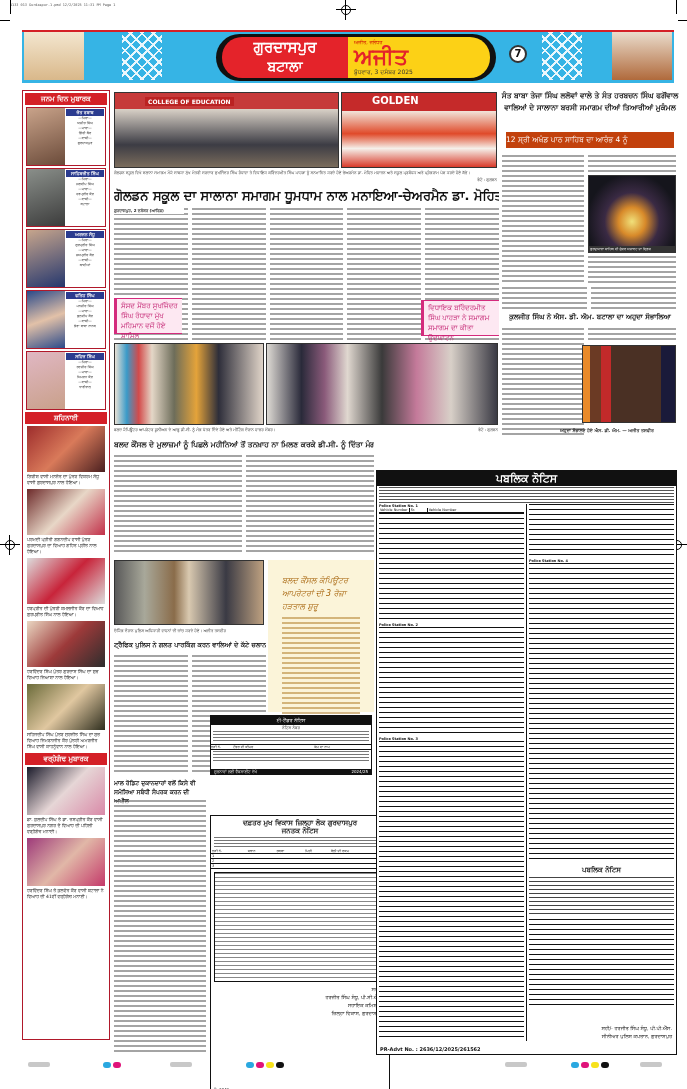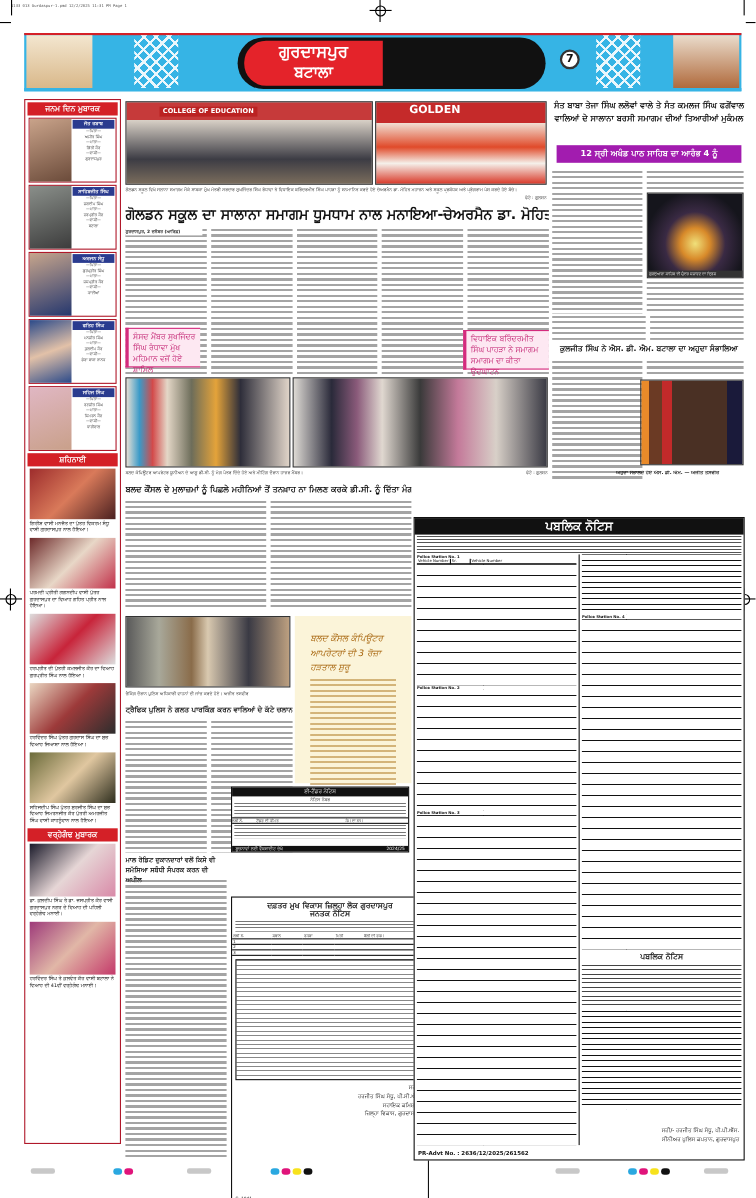--- a/index.html
+++ b/index.html
@@ -35,21 +35,21 @@
 .wphoto{margin:2px 4px;height:46px;background:linear-gradient(135deg,#9d2c2c,#d97a5a,#4a2020)}
 .wcap{font-size:4.5px;margin:1px 4px 3px;line-height:6px;color:#111}
 
 .photo{position:absolute;border:0.5px solid #333}
 .headline{position:absolute;font-weight:bold;color:#111;white-space:nowrap;overflow:hidden}
 .cols{position:absolute;display:flex;gap:4px}
 .txtcol{flex:1;background:repeating-linear-gradient(180deg,#5a5a5a 0 2px,#fff 2px 5px);opacity:.55}
 .caption{position:absolute;font-size:4px;color:#222;line-height:6px;overflow:hidden}
 .pinkbox{position:absolute;border-left:3px solid #d42b7d;border-top:1px solid #d42b7d;border-bottom:1px solid #d42b7d;background:#fde8f2;color:#c0186b;font-size:7px;padding:2px 4px;line-height:10px}
 .yellowbox{position:absolute;background:#fbf4d9;padding:14px;color:#9a5f00;font-style:italic}
-.redbanner{position:absolute;background:#a21caf;color:#fff;font-weight:bold;text-align:center}
+.redbanner{position:absolute;background:#c2410c;color:#fff;font-weight:normal;text-align:left}
 .blackbanner{position:absolute;background:#111;color:#fff;font-weight:bold;text-align:center}
 .notice{position:absolute;border:1px solid #111;background:#fff}
 .tbl{width:100%;border-collapse:collapse;font-size:3.5px}
 .tbl td{border-bottom:0.5px solid #111;height:4.6px;padding:0 1px;white-space:nowrap;overflow:hidden}
 .tbl td.sr{width:14px;border-right:0.5px solid #111}
 .tbl td.gap{width:18px;border-left:0.5px solid #111;border-right:0.5px solid #111}
 .cmyk{position:absolute;display:flex;gap:2px}
 .cmyk i{width:8px;height:6px;border-radius:3px;display:block}
 .greybar{position:absolute;height:5px;background:#c8c8c8;border-radius:2px}
 </style>
@@ -77,20 +77,25 @@
 <div class="mast">
   <div class="bldg" style="left:2px"></div>
   <div class="pattern" style="left:100px"></div>
   <div class="pattern" style="left:520px"></div>
   <div class="bldg r" style="right:2px"></div>
   <div class="oval">
     <div class="redpart">
       <div class="l1">ਗੁਰਦਾਸਪੁਰ</div>
       <div class="l2">ਬਟਾਲਾ</div>
     </div>
+    <div class="ypart">
+      <div class="tiny">ਅਜੀਤ, ਜਲੰਧਰ</div>
+      <div class="brand">ਅਜੀਤ</div>
+      <div class="date">ਬੁੱਧਵਾਰ, 3 ਦਸੰਬਰ 2025</div>
+    </div>
   </div>
   <div class="pgno">7</div>
 </div>
 
 <div class="leftcol">
   <div class="secthead">ਜਨਮ ਦਿਨ ਮੁਬਾਰਕ</div>
   <div class="bday">
     <div class="ph"></div>
     <div class="info">
         <div class="nm">ਜੋਤ ਰਬਾਬ</div>
@@ -183,21 +188,21 @@
   <div class="txtcol"></div>
   <div class="txtcol"></div>
   <div class="txtcol"></div>
   <div class="txtcol"></div>
   <div class="txtcol"></div>
 </div>
 <div class="caption" style="left:114px;top:208px;width:70px;background:#fff;font-weight:bold">ਗੁਰਦਾਸਪੁਰ, 2 ਦਸੰਬਰ (ਆਰਿਫ਼)</div>
 <div class="pinkbox" style="left:114px;top:298px;width:68px;height:36px">ਸੰਸਦ ਮੈਂਬਰ ਸੁਖਜਿੰਦਰ ਸਿੰਘ ਰੰਧਾਵਾ ਮੁੱਖ ਮਹਿਮਾਨ ਵਜੋਂ ਹੋਏ ਸ਼ਾਮਿਲ</div>
 <div class="pinkbox" style="left:421px;top:300px;width:78px;height:36px">ਵਿਧਾਇਕ ਬਰਿੰਦਰਮੀਤ ਸਿੰਘ ਪਾਹੜਾ ਨੇ ਸਮਾਗਮ ਸਮਾਗਮ ਦਾ ਕੀਤਾ ਉਦਘਾਟਨ</div>
 
-<div class="headline" style="left:500px;top:90px;width:180px;font-size:7.5px;white-space:normal;line-height:12px;text-align:center">ਸੰਤ ਬਾਬਾ ਤੇਜਾ ਸਿੰਘ ਲਲੋਵਾਂ ਵਾਲੇ ਤੇ ਸੰਤ ਕਮਲਜ ਸਿੰਘ ਫਗੋਂਵਾਲ ਵਾਲਿਆਂ ਦੇ ਸਾਲਾਨਾ ਬਰਸੀ ਸਮਾਗਮ ਦੀਆਂ ਤਿਆਰੀਆਂ ਮੁਕੰਮਲ</div>
+<div class="headline" style="left:500px;top:90px;width:180px;font-size:7.5px;white-space:normal;line-height:12px;text-align:center">ਸੰਤ ਬਾਬਾ ਤੇਜਾ ਸਿੰਘ ਲਲੋਵਾਂ ਵਾਲੇ ਤੇ ਸੰਤ ਹਰਬਚਨ ਸਿੰਘ ਫਗੋਂਵਾਲ ਵਾਲਿਆਂ ਦੇ ਸਾਲਾਨਾ ਬਰਸੀ ਸਮਾਗਮ ਦੀਆਂ ਤਿਆਰੀਆਂ ਮੁਕੰਮਲ</div>
 <div class="redbanner" style="left:506px;top:132px;width:168px;height:16px;font-size:7.5px;line-height:16px">12 ਸ੍ਰੀ ਅਖੰਡ ਪਾਠ ਸਾਹਿਬ ਦਾ ਆਰੰਭ 4 ਨੂੰ</div>
 <div class="cols" style="left:502px;top:155px;width:82px;height:130px">
     <div class="txtcol"></div>
   </div>
 <div class="cols" style="left:588px;top:155px;width:88px;height:18px">
     <div class="txtcol"></div>
   </div>
 <div class="photo" style="left:588px;top:175px;width:88px;height:78px;background:radial-gradient(ellipse at 50% 60%,#f0e07a 0,#d88a2a 22%,#3a2a44 45%,#15151c 75%)">
   <div style="position:absolute;left:0;bottom:0;width:100%;background:#333;color:#fff;font-size:3.5px;padding:1px">ਗੁਰਦੁਆਰਾ ਸਾਹਿਬ ਦੀ ਸੁੰਦਰ ਸਜਾਵਟ ਦਾ ਦ੍ਰਿਸ਼</div>
 </div>

